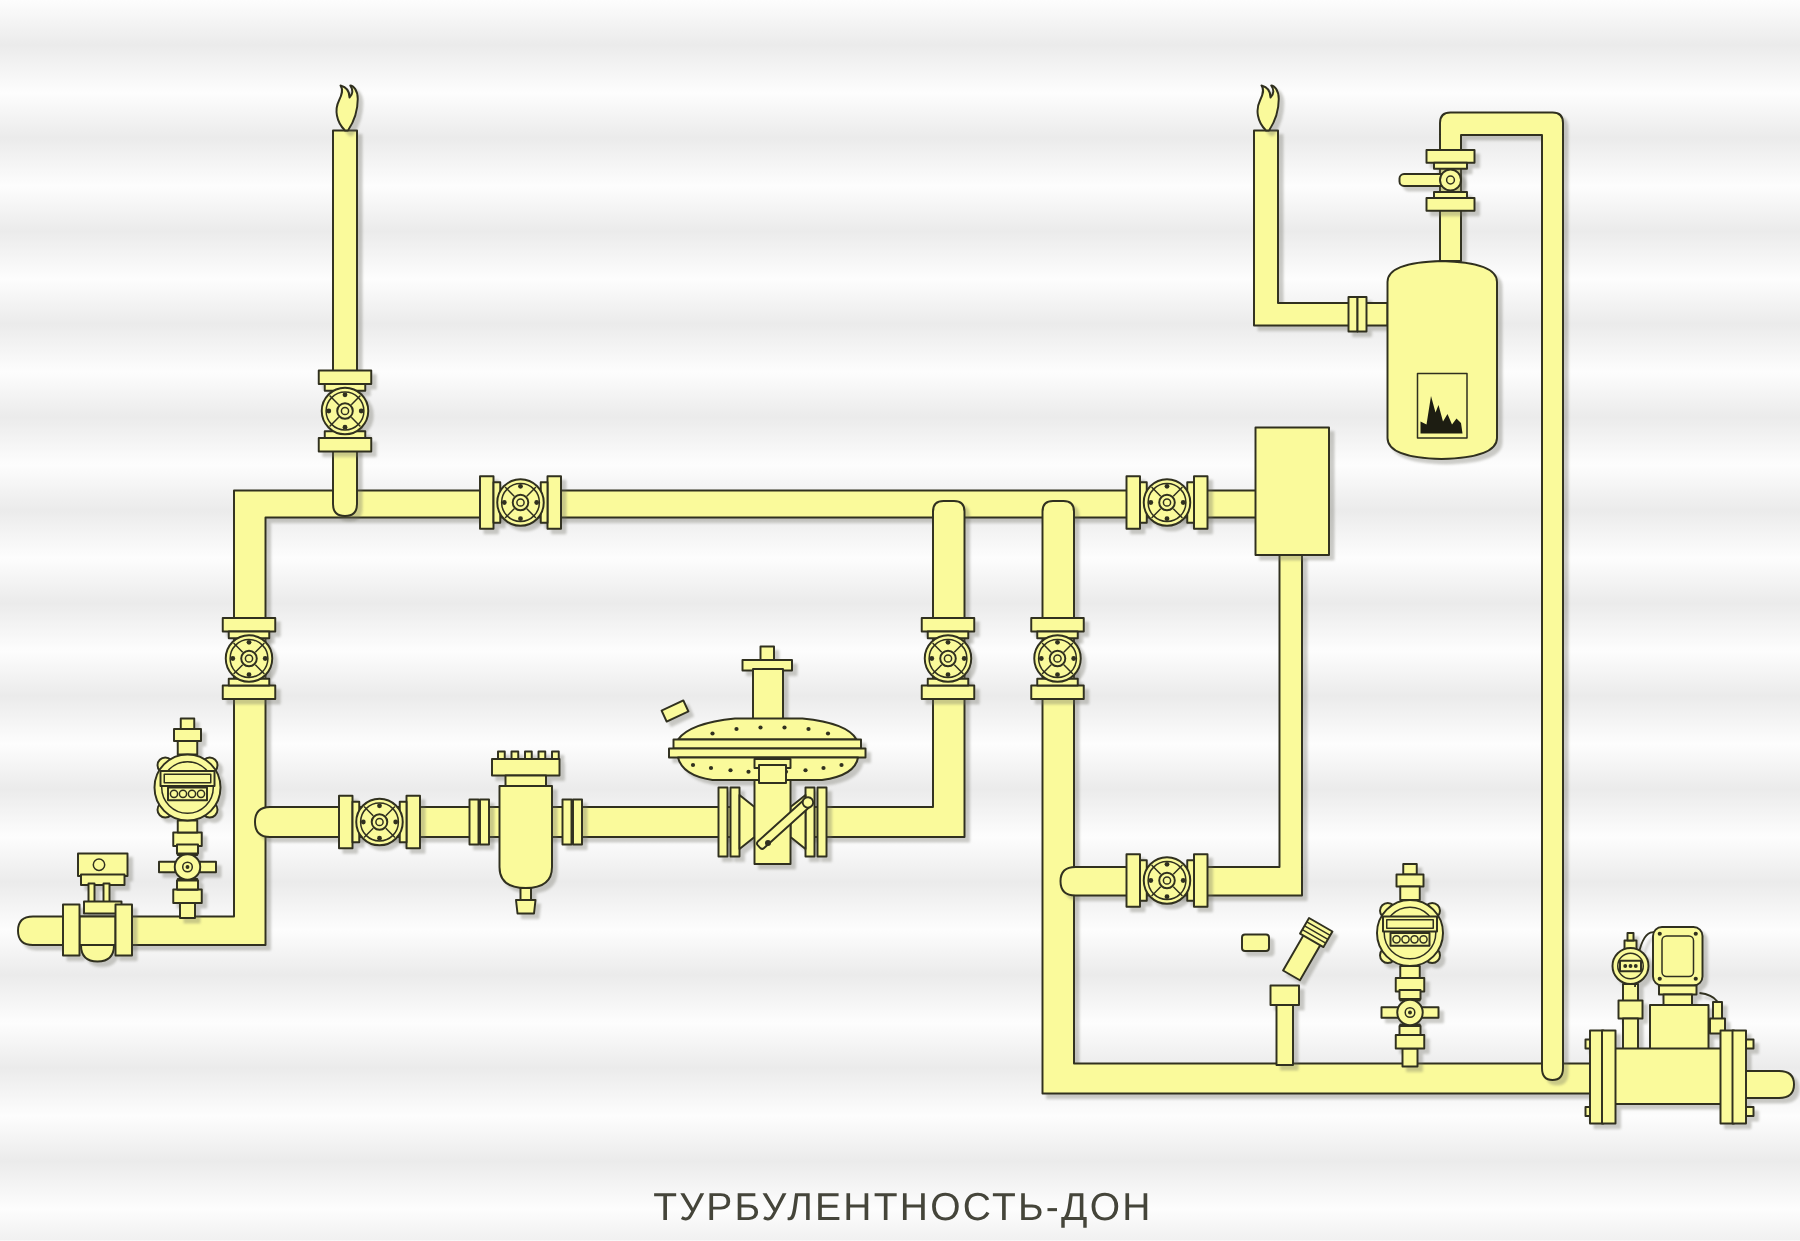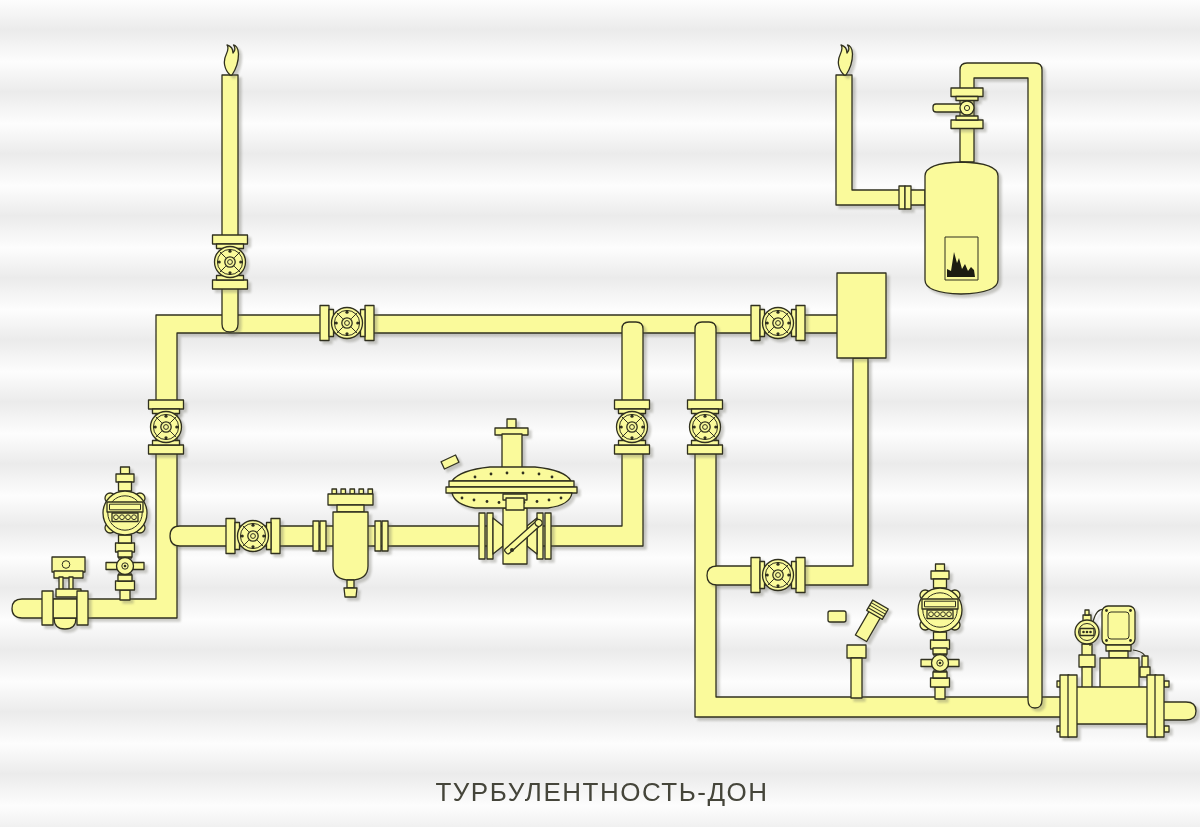--- a/index.html
+++ b/index.html
@@ -6,21 +6,21 @@
     --pipe-fill:#fafa9b; --outline:#30301f; --detail-dark:#1d1d12;
     --bg-light:#fdfdfd; --bg-mid:#ebebeb; --title-color:#45453a;
   }
   html,body{margin:0;padding:0;}
   body{
     width:1200px;height:827px;overflow:hidden;
     background:repeating-linear-gradient(180deg,
       var(--bg-light) 0px, var(--bg-mid) 30px, var(--bg-light) 62px);
     font-family:"Liberation Sans", sans-serif;
   }
-  .stage{position:relative;width:1200px;height:642px;}
+  .stage{position:relative;width:1200px;height:642px;margin-top:12px;}
   svg{position:absolute;left:0;top:0;}
   svg *{stroke-linejoin:round;}
   .pp{fill:var(--pipe-fill);stroke:var(--outline);stroke-width:1.3px;}
   .thin{fill:none;stroke:var(--outline);stroke-width:1px;}
   .dot{fill:var(--outline);stroke:none;}
   .dk{fill:var(--detail-dark);stroke:none;}
   .wire{fill:none;stroke:var(--outline);stroke-width:1.2px;}
   .sh{filter:drop-shadow(3.5px 3.5px 0.8px rgba(105,105,95,0.33));}
   .brand{
     fill:var(--title-color);font-size:26px;letter-spacing:1.5px;

